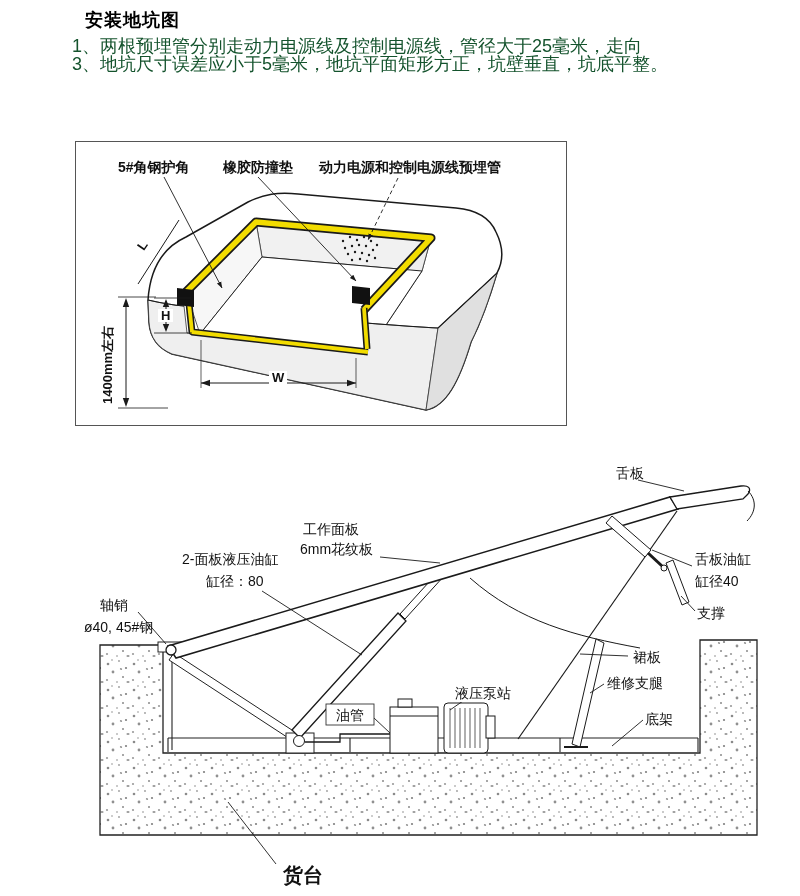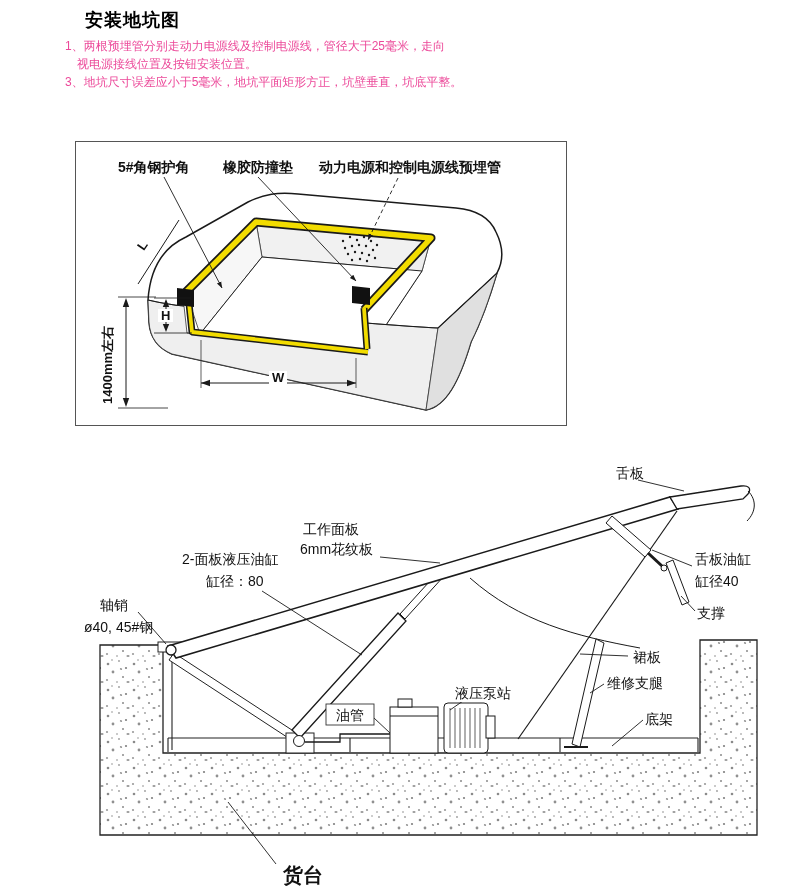--- a/index.html
+++ b/index.html
@@ -1,38 +1,37 @@
 <!DOCTYPE html>
 <html><head>
 <meta charset="utf-8">
 <style>
   html,body{margin:0;padding:0;background:#fff;}
   .page{position:relative;width:800px;height:896px;background:#fff;overflow:hidden;
         font-family:"Liberation Sans","DejaVu Sans",sans-serif;color:#111;}
   .title{position:absolute;left:85px;top:8px;font-size:18px;font-weight:bold;color:#000;letter-spacing:1px;}
-  .notes{position:absolute;left:65px;top:37px;font-size:12px;line-height:18px;color:#ec4899;}
+  .notes{position:absolute;left:72px;top:37px;font-size:18px;line-height:18px;color:#14532d;}
   .note-line{white-space:nowrap;}
   .pit-box{position:absolute;left:75px;top:141px;width:490px;height:283px;border:1px solid #555;background:#fff;}
   .leveler-wrap{position:absolute;left:0;top:450px;width:776px;height:446px;}
   svg{display:block;}
   .plbl{font-size:14px;font-weight:bold;fill:#111;}
   .dim{font-size:13px;font-weight:bold;fill:#111;}
   .lbl2{font-size:14px;fill:#111;}
   .big{font-size:20px;font-weight:bold;fill:#111;}
 </style>
 </head>
 <body>
 
 <div class="page">
 
   <div class="title">安装地坑图</div>
 
   <div class="notes">
     <div class="note-line">1、两根预埋管分别走动力电源线及控制电源线，管径大于25毫米，走向</div>
-    <div class="note-line">　视电源接线位置及按钮安装位置。</div>
     <div class="note-line">3、地坑尺寸误差应小于5毫米，地坑平面矩形方正，坑壁垂直，坑底平整。</div>
   </div>
 
   <div class="pit-box">
     <svg width="490" height="283" viewBox="0 0 490 283">
       <defs>
         <marker id="mA" viewBox="0 0 10 10" refX="9.5" refY="5" markerWidth="7.5" markerHeight="7.5" orient="auto">
           <path d="M0,1.5 L10,5 L0,8.5 Z" fill="#1a1a1a"></path>
         </marker>
       </defs>

